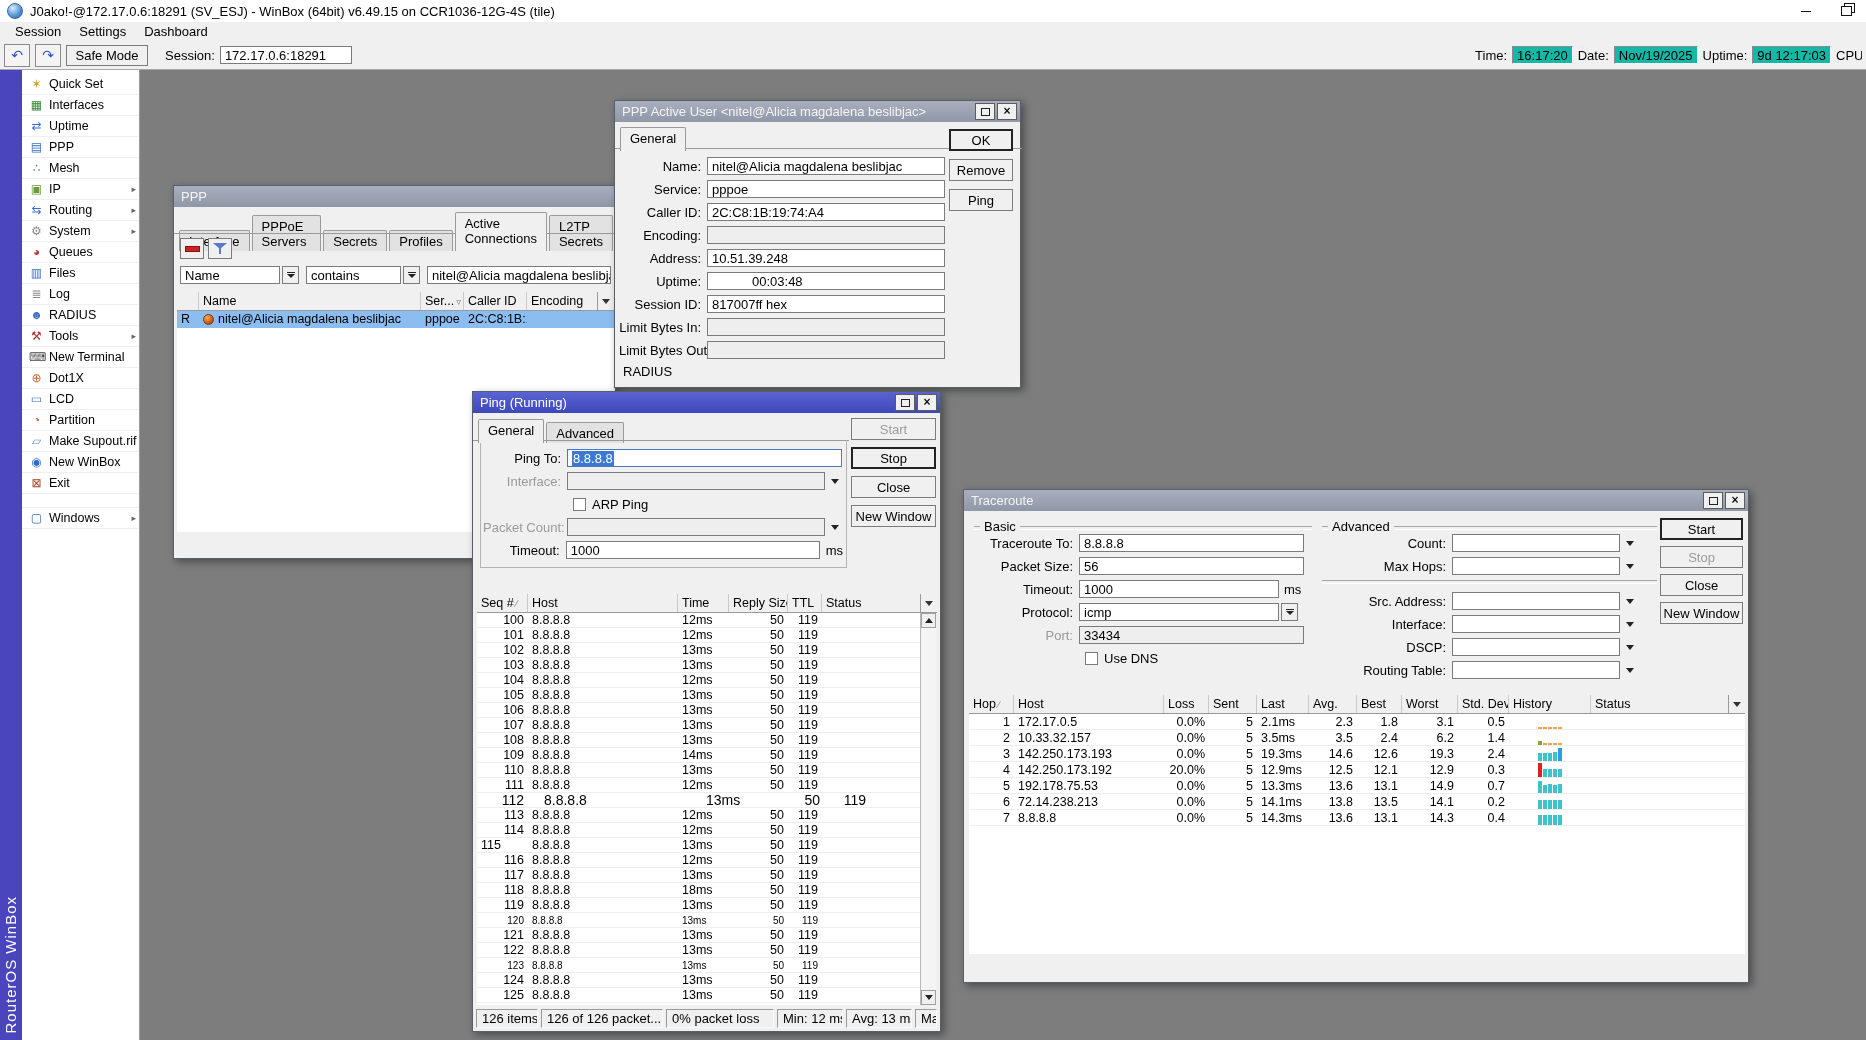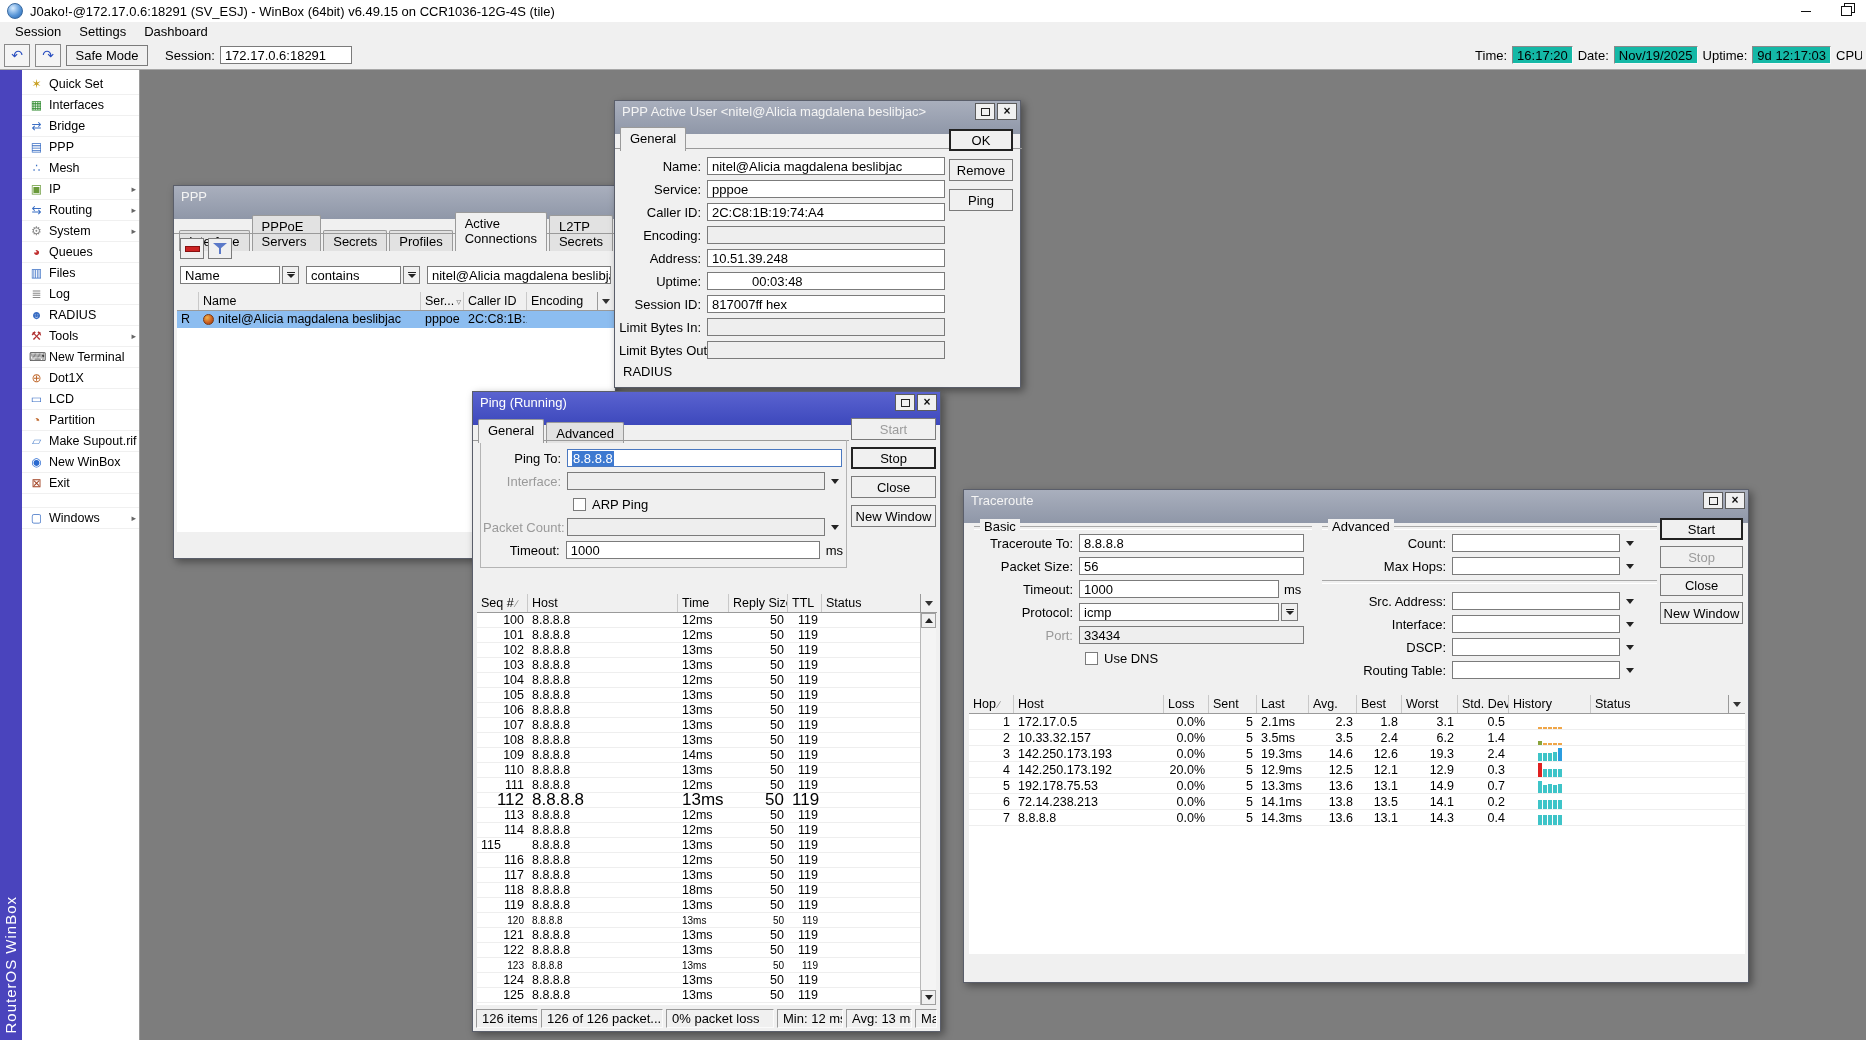--- a/index.html
+++ b/index.html
@@ -40,21 +40,21 @@
              border-right:1px solid #9a9a9a; box-sizing:border-box; padding-top:4px; font-size:12.5px; }
   .side-item { height:20px; display:flex; align-items:center; gap:5px; padding:0 3px 0 7px;
                border-bottom:1px solid #f0f0f0; white-space:nowrap; }
   .side-item .sicon { width:15px; flex:0 0 auto; text-align:center; font-size:12px; line-height:1; }
   .side-item .sarrow { margin-left:auto; color:#666; font-size:9px; }
   .side-gap { height:13px; border-bottom:1px solid #f0f0f0; }
   .workspace { position:absolute; left:140px; top:70px; right:0; bottom:0; background:#7d7d7d; }
 
   
   .win { position:absolute; background:#f0f0f0; border:1px solid #5a5e6a; box-shadow:3px 3px 8px rgba(0,0,0,.4); box-sizing:border-box; }
-  .tbar { height:21px; display:flex; align-items:center; padding:0 3px 12px 7px; color:#fff; white-space:nowrap; overflow:hidden; }
+  .tbar { height:21px; display:flex; align-items:center; padding:0 3px 0 7px; color:#fff; white-space:nowrap; overflow:hidden; }
   .tbar.active { background:linear-gradient(#5a63d0,#3d48bc); }
   .tbar.inactive { background:linear-gradient(#a9afbd,#8f97a8); color:#f4f4f4; }
   .tb-caps { margin-left:auto; display:flex; gap:2px; }
   .cap { width:18px; height:15px; border:1px solid #5c5c5c; background:#f0f0f0; color:#111;
          display:flex; align-items:center; justify-content:center; flex:0 0 auto; }
   .cap .sq { width:7px; height:6px; border:1px solid #222; }
   .cap .x { font-size:12px; font-weight:bold; line-height:1; margin-top:-1px; }
 
   .tabs { position:absolute; display:flex; gap:2px; align-items:flex-end; }
   .tab { padding:3px 9px 2px; border:1px solid #9a9a9a; border-bottom:none; border-radius:2px 2px 0 0;
@@ -167,21 +167,21 @@
       <div class="side-item">
         <span class="sicon" style="color: rgb(201, 162, 39);">✶</span>
         <span>Quick Set</span>
       </div>
       <div class="side-item">
         <span class="sicon" style="color: rgb(46, 139, 46);">▦</span>
         <span>Interfaces</span>
       </div>
       <div class="side-item">
         <span class="sicon" style="color: rgb(59, 111, 196);">⇄</span>
-        <span>Bridge</span>
+        <span>Uptime</span>
       </div>
       <div class="side-item">
         <span class="sicon" style="color: rgb(59, 111, 196);">▤</span>
         <span>PPP</span>
       </div>
       <div class="side-item">
         <span class="sicon" style="color: rgb(59, 111, 196);">∴</span>
         <span>Mesh</span>
       </div>
       <div class="side-item">
@@ -557,21 +557,21 @@
           <span class="td" style="width: 82px; text-align: left; flex: 1 1 0%;"></span>
         </div>
         <div class="trow" style="height: 15px; font-size: 12.5px;">
           <span class="td" style="width: 51px; text-align: right;">111</span>
           <span class="td" style="width: 150px; text-align: left;">8.8.8.8</span>
           <span class="td" style="width: 51px; text-align: left;">12ms</span>
           <span class="td" style="width: 59px; text-align: right;">50</span>
           <span class="td" style="width: 34px; text-align: right;">119</span>
           <span class="td" style="width: 82px; text-align: left; flex: 1 1 0%;"></span>
         </div>
-        <div class="trow" style="height: 15px; font-size: 17px;">
+        <div class="trow" style="height: 15px; font-size: 14px; gap: 12px;">
           <span class="td" style="width: 51px; text-align: right;">112</span>
           <span class="td" style="width: 150px; text-align: left;">8.8.8.8</span>
           <span class="td" style="width: 51px; text-align: left;">13ms</span>
           <span class="td" style="width: 59px; text-align: right;">50</span>
           <span class="td" style="width: 34px; text-align: right;">119</span>
           <span class="td" style="width: 82px; text-align: left; flex: 1 1 0%;"></span>
         </div>
         <div class="trow" style="height: 15px; font-size: 12.5px;">
           <span class="td" style="width: 51px; text-align: right;">113</span>
           <span class="td" style="width: 150px; text-align: left;">8.8.8.8</span>

